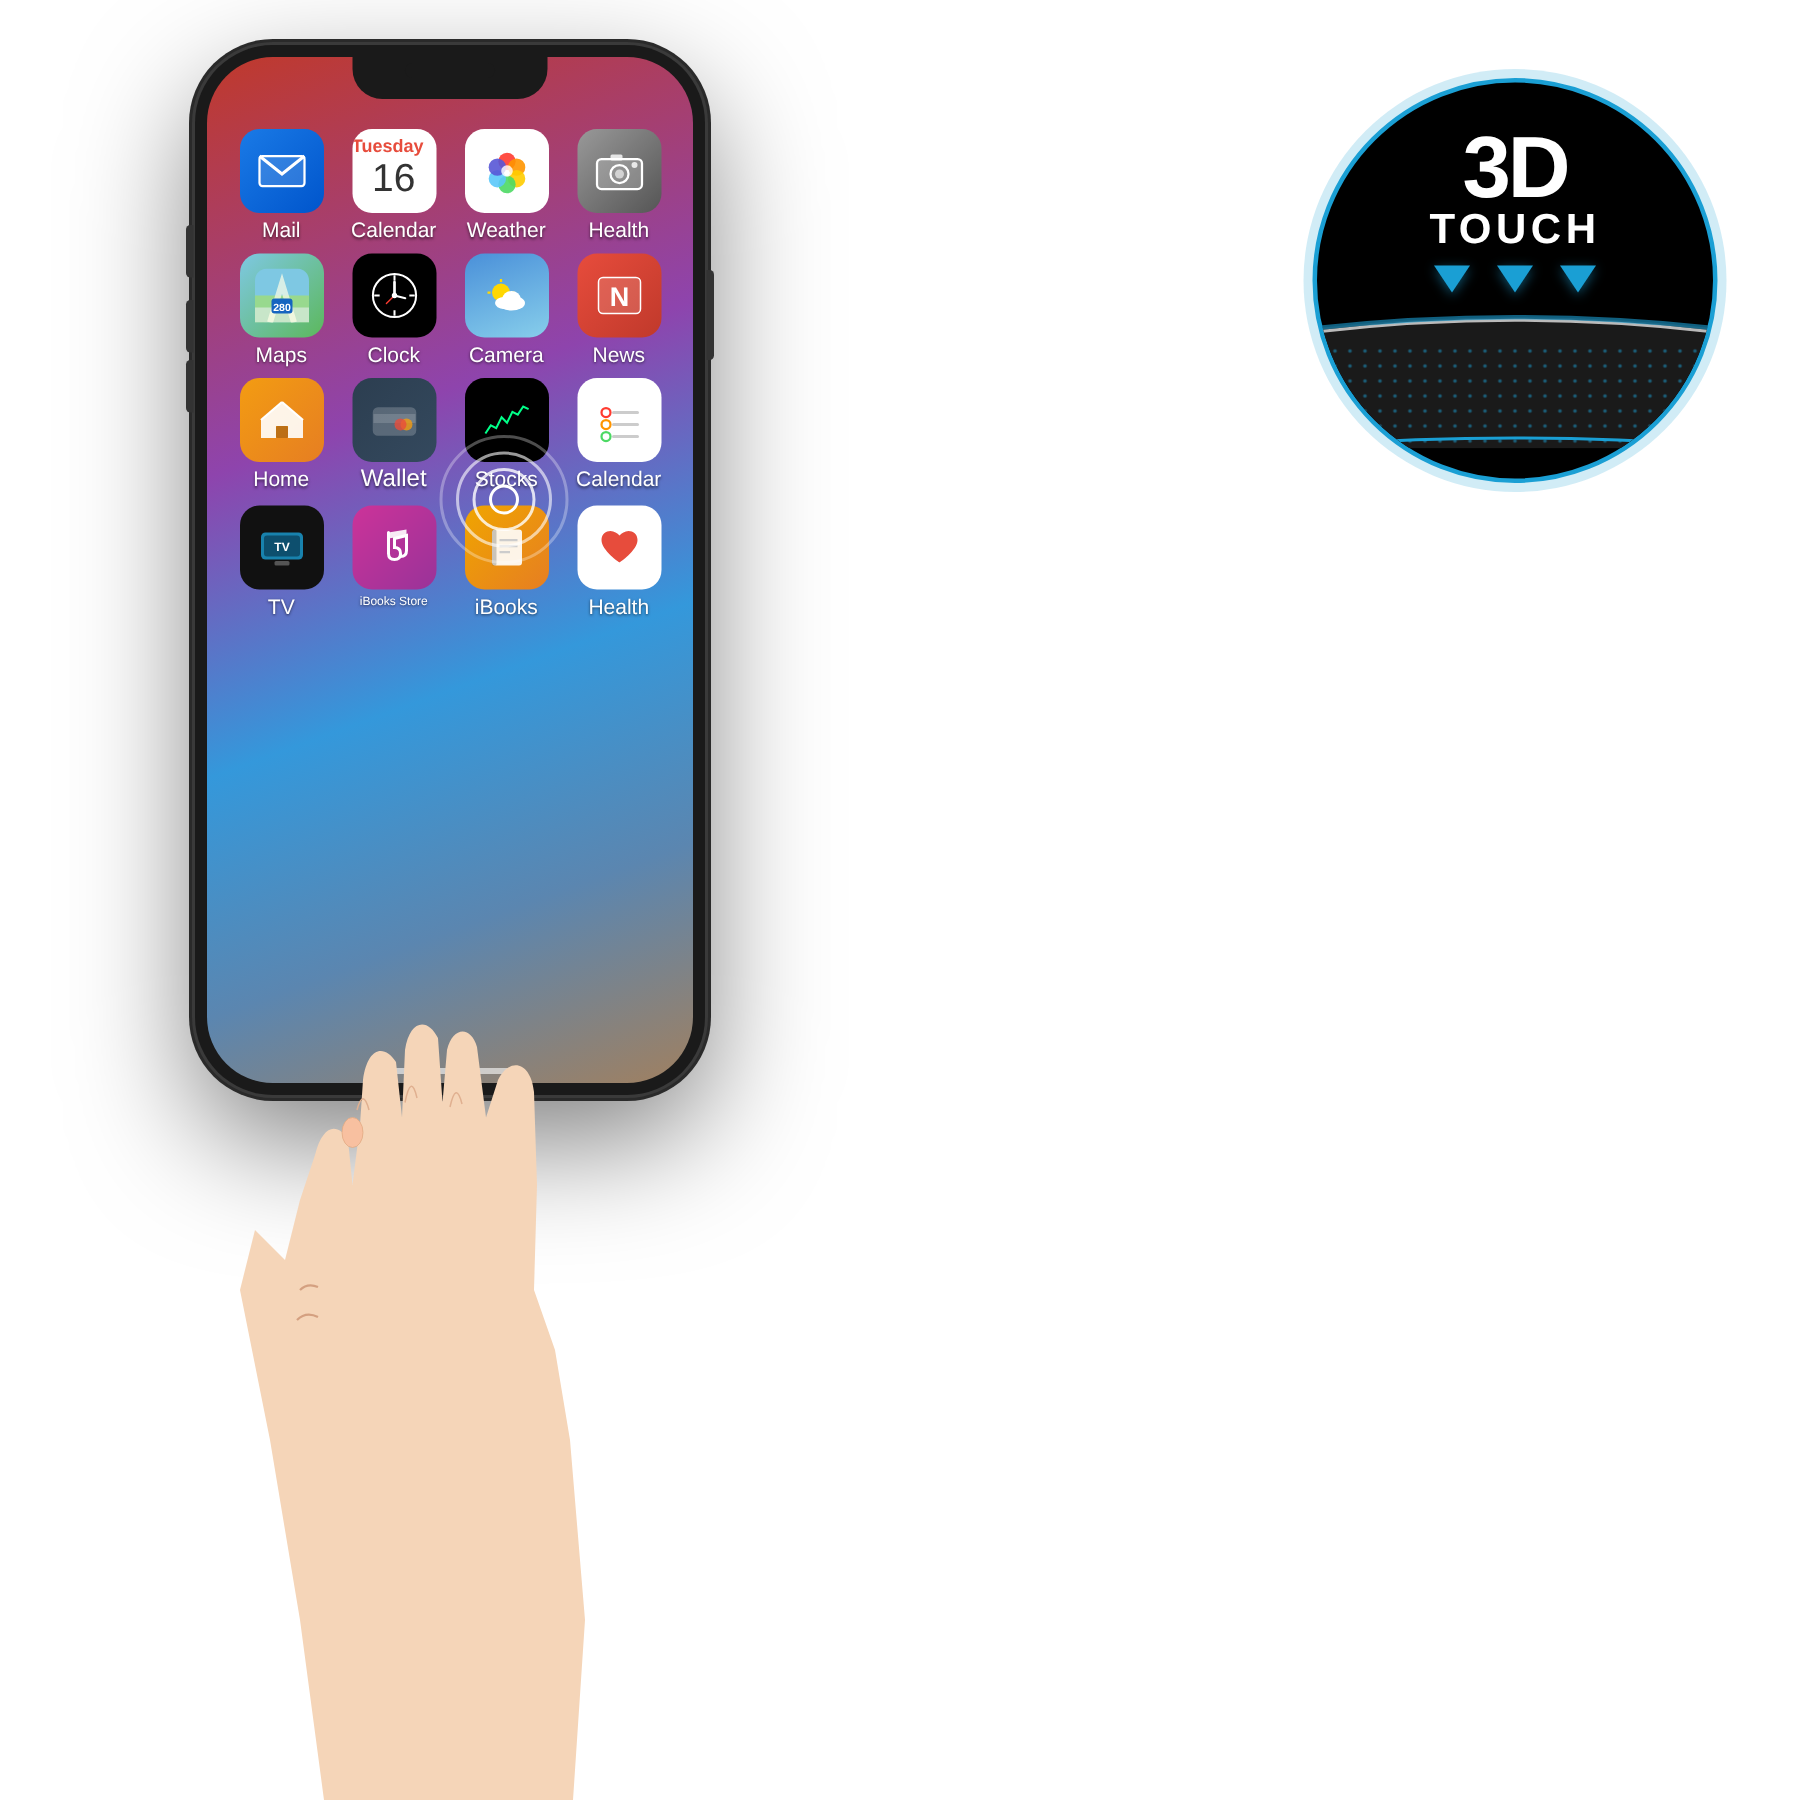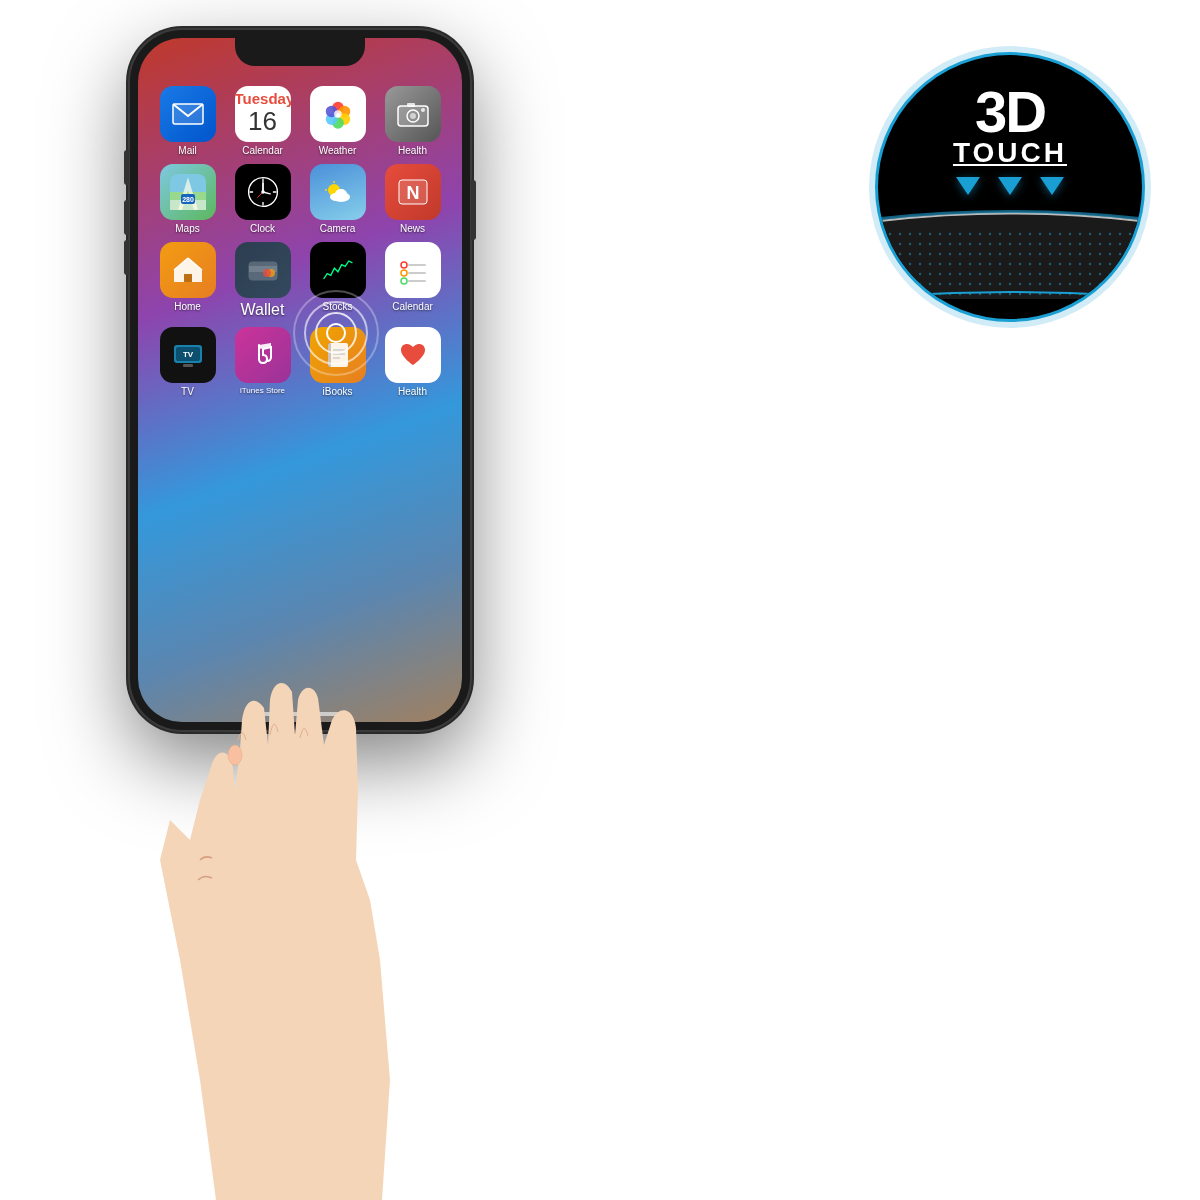--- a/index.html
+++ b/index.html
@@ -122,21 +122,21 @@
       display: flex;
       align-items: center;
       justify-content: center;
       font-size: 28px;
       position: relative;
       overflow: hidden;
     }
 
     .app-label {
       color: white;
-      font-size: 10px;
+      font-size: 14px;
       text-align: center;
       text-shadow: 0 1px 2px rgba(0,0,0,0.6);
       font-weight: 400;
     }
 
     
     .app-mail { background: linear-gradient(135deg, #1a7ae6, #0055cc); }
     .app-calendar { background: white; flex-direction: column; justify-content: flex-start; padding-top: 4px; }
     .app-photos { background: white; }
     .app-camera { background: linear-gradient(135deg, #555, #888); }
@@ -209,21 +209,20 @@
       line-height: 1;
       margin-top: 28px;
       letter-spacing: -2px;
     }
     .badge-text-touch {
       color: white;
       font-size: 28px;
       font-weight: 700;
       letter-spacing: 3px;
       margin-top: -4px;
-      text-decoration: underline;
     }
 
     
     .arrows-row {
       display: flex;
       gap: 18px;
       margin-top: 8px;
       z-index: 5;
     }
     .arrow-down {
@@ -260,21 +259,21 @@
               <rect x="3" y="8" width="30" height="20" rx="2" fill="white" opacity="0.15"></rect>
               <polyline points="3,8 18,20 33,8" stroke="white" stroke-width="2" fill="none"></polyline>
               <rect x="3" y="8" width="30" height="20" rx="2" stroke="white" stroke-width="1.5" fill="none"></rect>
             </svg>
           </div>
           <span class="app-label">Mail</span>
         </div>
 
         <div class="app-icon">
           <div class="app-icon-img app-calendar" style="background:white; justify-content:flex-start; gap:0; padding-top:4px;">
-            <span class="cal-day" style="font-size:15px;color:#e74c3c;font-weight:600;width:100%;text-align:left;">Tuesday</span>
+            <span class="cal-day" style="font-size:12px;color:#e74c3c;font-weight:600;width:100%;text-align:left;">Tuesday</span>
             <span class="cal-num" style="font-size:26px;color:#333;font-weight:200;width:100%;text-align:center;line-height:1.1;">16</span>
           </div>
           <span class="app-label">Calendar</span>
         </div>
 
         <div class="app-icon">
           <div class="app-icon-img app-photos">
             <svg viewBox="0 0 56 56" width="56" height="56">
 
               <circle cx="28" cy="18" r="9" fill="#ff3b30" opacity="0.9"></circle>
@@ -426,21 +425,21 @@
           <span class="app-label">TV</span>
         </div>
 
         <div class="app-icon">
           <div class="app-icon-img app-itunes" style="background:linear-gradient(135deg,#cc3399,#993399);">
             <svg viewBox="0 0 36 36" fill="none">
               <path d="M14 8 L14 22 Q14 26 18 26 Q22 26 22 22 Q22 18 18 18 L18 12 L26 10 L26 20 Q26 24 22 24" stroke="white" stroke-width="2" stroke-linecap="round" fill="none"></path>
               <path d="M14 8 L26 6 L26 10 L14 12 Z" fill="white" opacity="0.9"></path>
             </svg>
           </div>
-          <span class="app-label" style="font-size:8px;">iTunes Store</span>
+          <span class="app-label" style="font-size:8px;">iBooks Store</span>
         </div>
 
         <div class="app-icon">
           <div class="app-icon-img app-ibooks" style="background:linear-gradient(135deg,#f0a500,#e67e22);">
             <svg viewBox="0 0 36 36" fill="none">
               <rect x="8" y="6" width="20" height="24" rx="2" fill="white" opacity="0.9"></rect>
               <rect x="8" y="6" width="3" height="24" rx="1" fill="rgba(0,0,0,0.2)"></rect>
               <line x1="13" y1="13" x2="25" y2="13" stroke="#ccc" stroke-width="1.5"></line>
               <line x1="13" y1="17" x2="25" y2="17" stroke="#ccc" stroke-width="1.5"></line>
               <line x1="13" y1="21" x2="20" y2="21" stroke="#ccc" stroke-width="1.5"></line>

